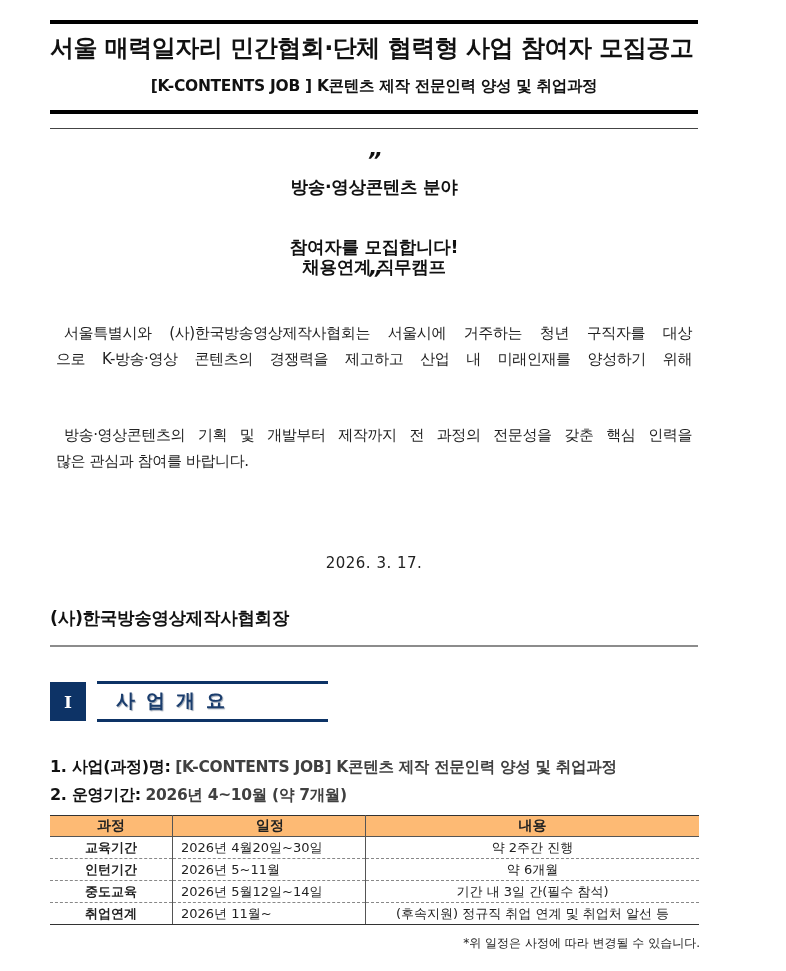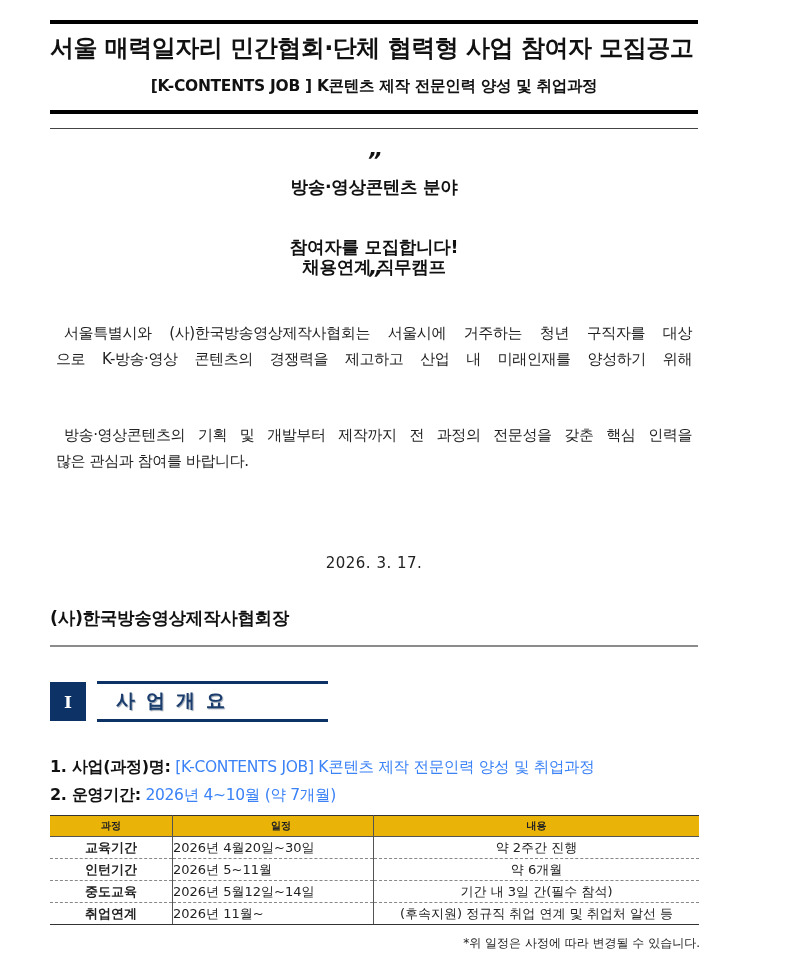--- a/index.html
+++ b/index.html
@@ -52,34 +52,34 @@
   .sec-line { position: absolute; left: 97px; width: 231px; height: 3px; background: #0d3366; }
   .sec-title {
     position: absolute; left: 116px; top: 688px; font-size: 19px; font-weight: bold;
     color: #1a3d6d; letter-spacing: 11px; text-shadow: 1px 1px 1px #9aa4b2;
     white-space: nowrap;
   }
   .item {
     position: absolute; left: 50px; font-size: 15.5px; white-space: nowrap; letter-spacing: -0.3px;
   }
   .item .lbl { font-weight: bold; font-size: 16px; }
-  .item .val { color: #3b82f6; }
+  .item .val { color: #404040; font-weight: bold; }
   table.sched {
     position: absolute; left: 50px; top: 815px; width: 649px;
     border-collapse: collapse; font-size: 13px; color: #222;
   }
   table.sched th {
-    background: #eab308; font-weight: bold; font-size: 10px; height: 20px;
+    background: #fdba74; font-weight: bold; font-size: 14px; height: 20px;
     border-top: 1.5px solid #333; border-bottom: 1.5px solid #555; padding: 0;
   }
   table.sched td { height: 21px; padding: 0; border-bottom: 1px dashed #888; }
   table.sched tr:last-child td { border-bottom: 1.5px solid #333; }
   table.sched .c1 { width: 122px; text-align: center; font-weight: bold; border-right: 1px solid #555; }
-  table.sched .c2 { width: 184px; text-align: left; padding-left: 0; border-right: 1px solid #555; }
-  table.sched th.c2 { text-align: center; padding-left: 16px; }
+  table.sched .c2 { width: 184px; text-align: left; padding-left: 8px; border-right: 1px solid #555; }
+  table.sched th.c2 { text-align: center; padding-left: 2px; }
   table.sched .c3 { text-align: center; }
   .note {
     position: absolute; right: 86px; top: 935px; font-size: 12px; color: #222; white-space: nowrap;
   }
 </style>
 </head>
 <body>
 
 <div class="rule" style="top:20px;height:4px;"></div>
 <div class="title-main">서울 매력일자리 민간협회·단체 협력형 사업 참여자 모집공고</div>

